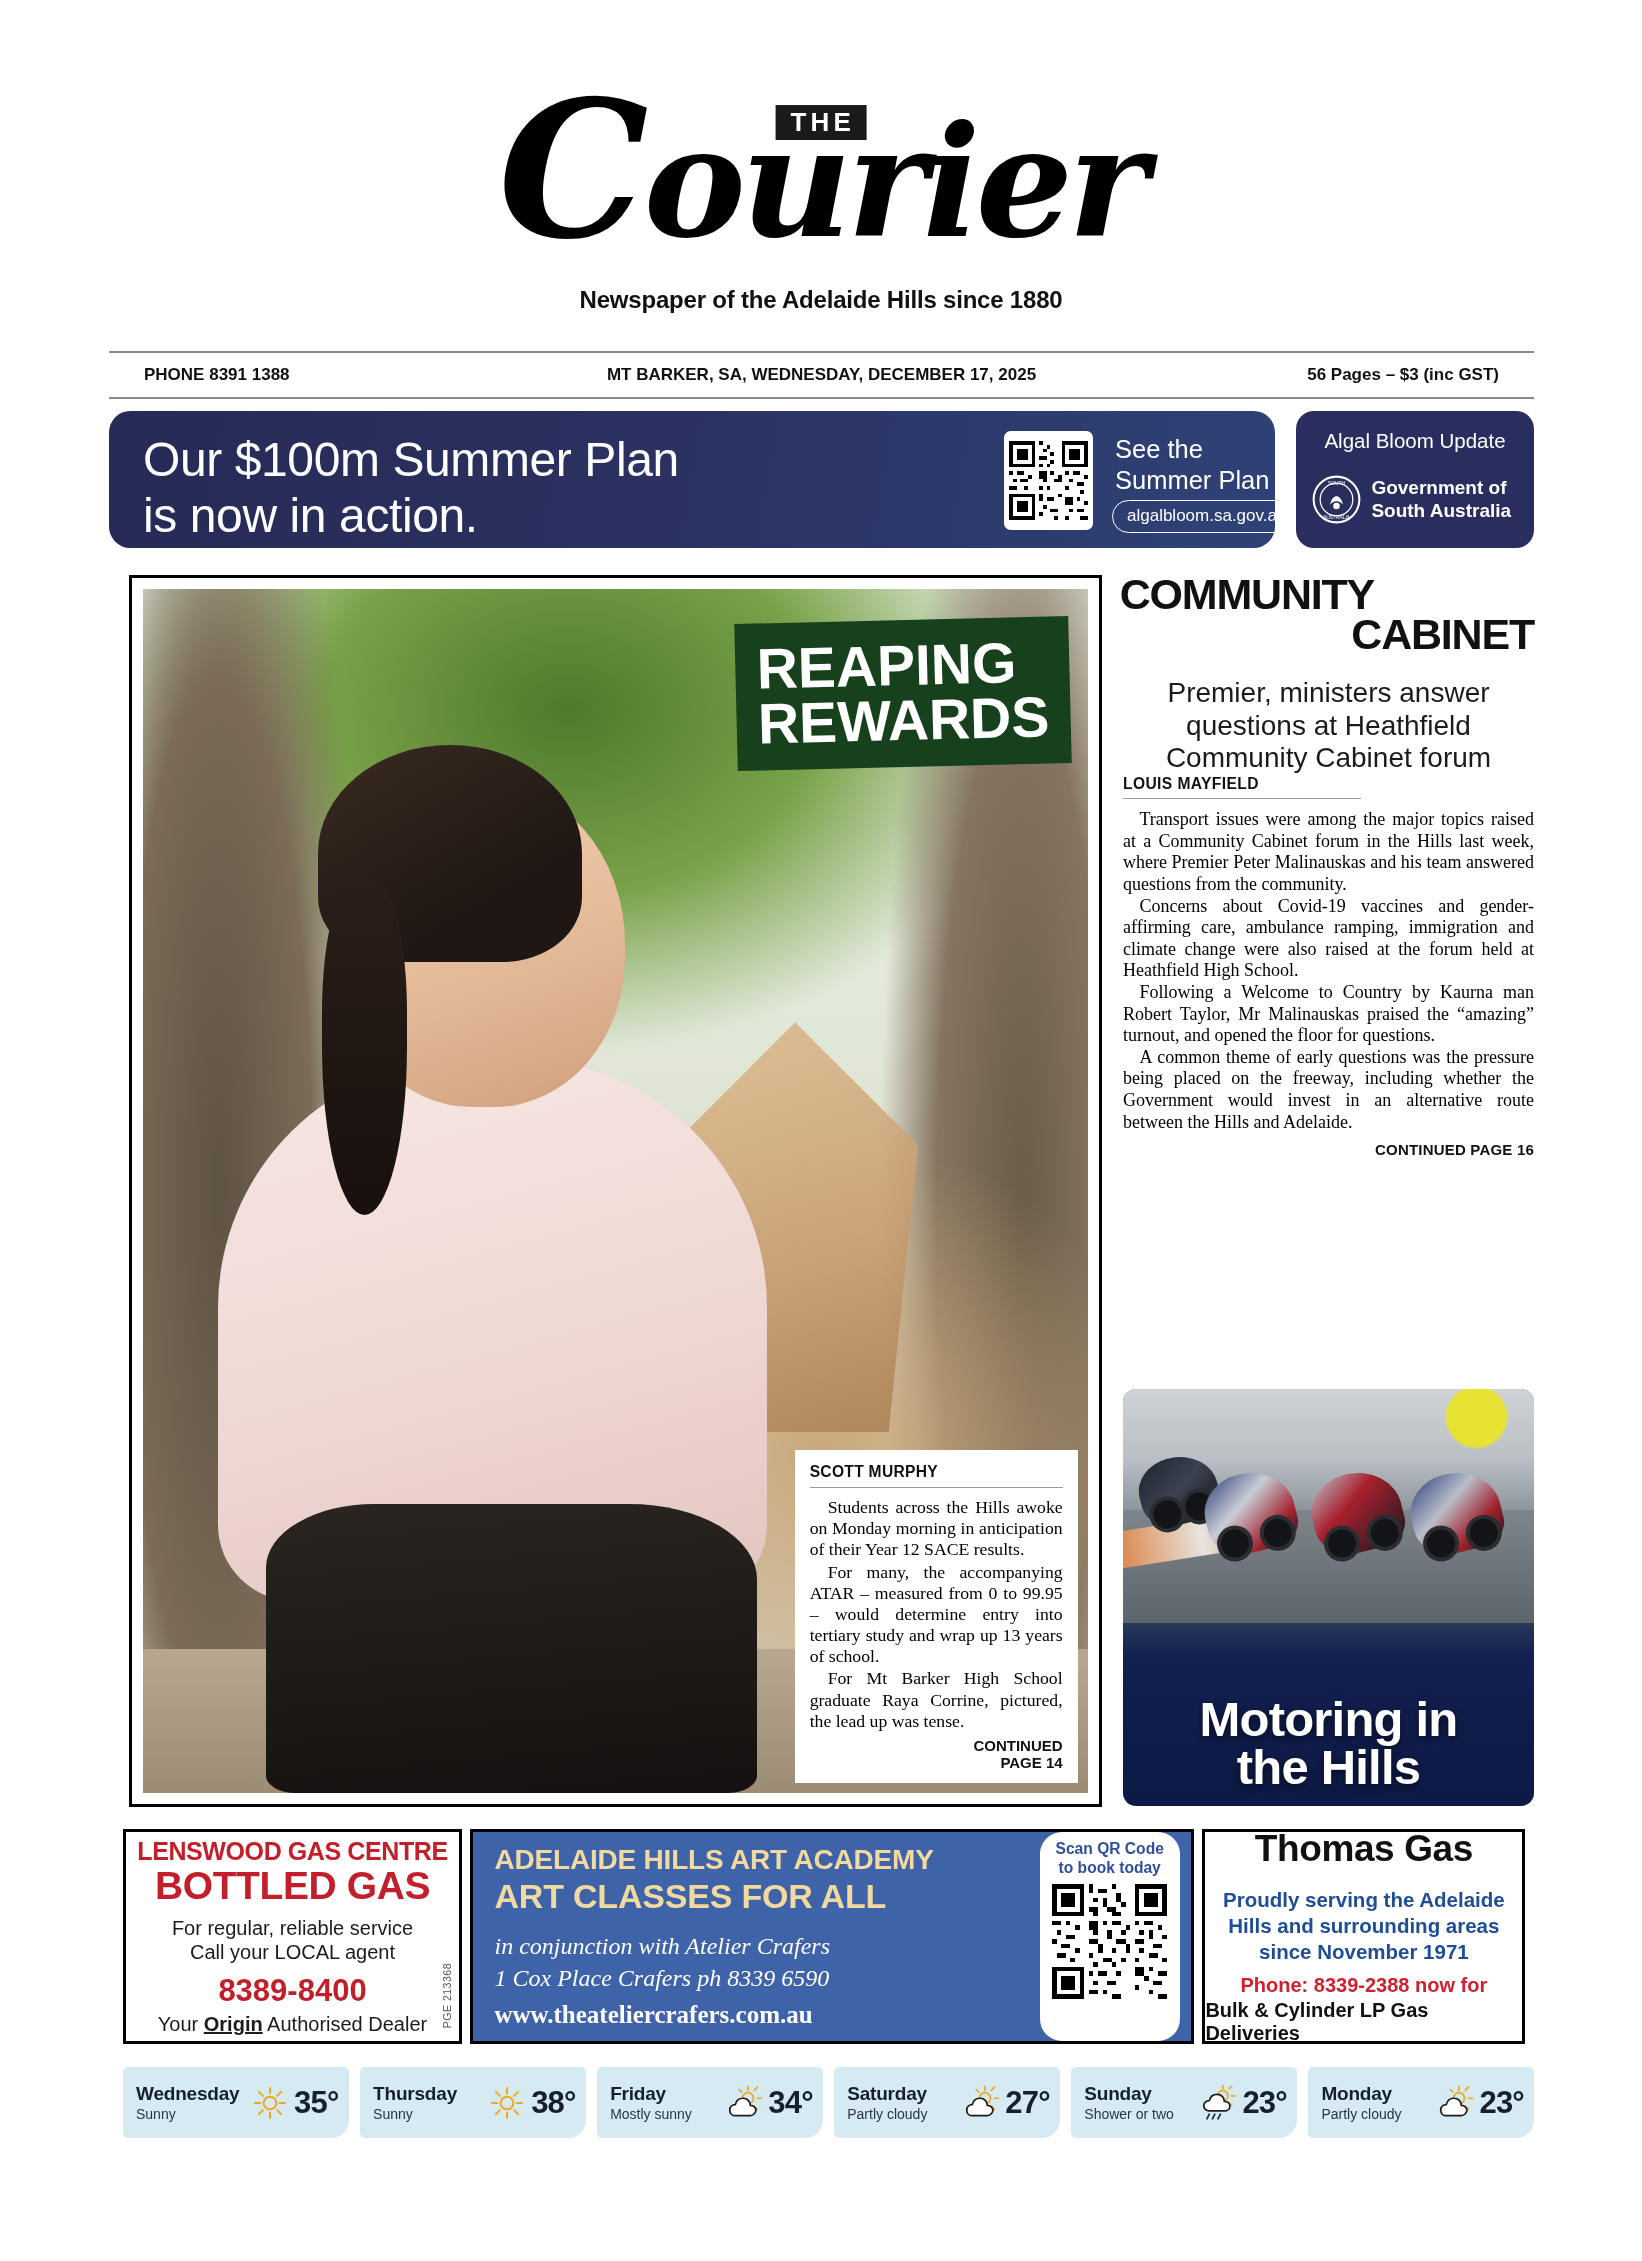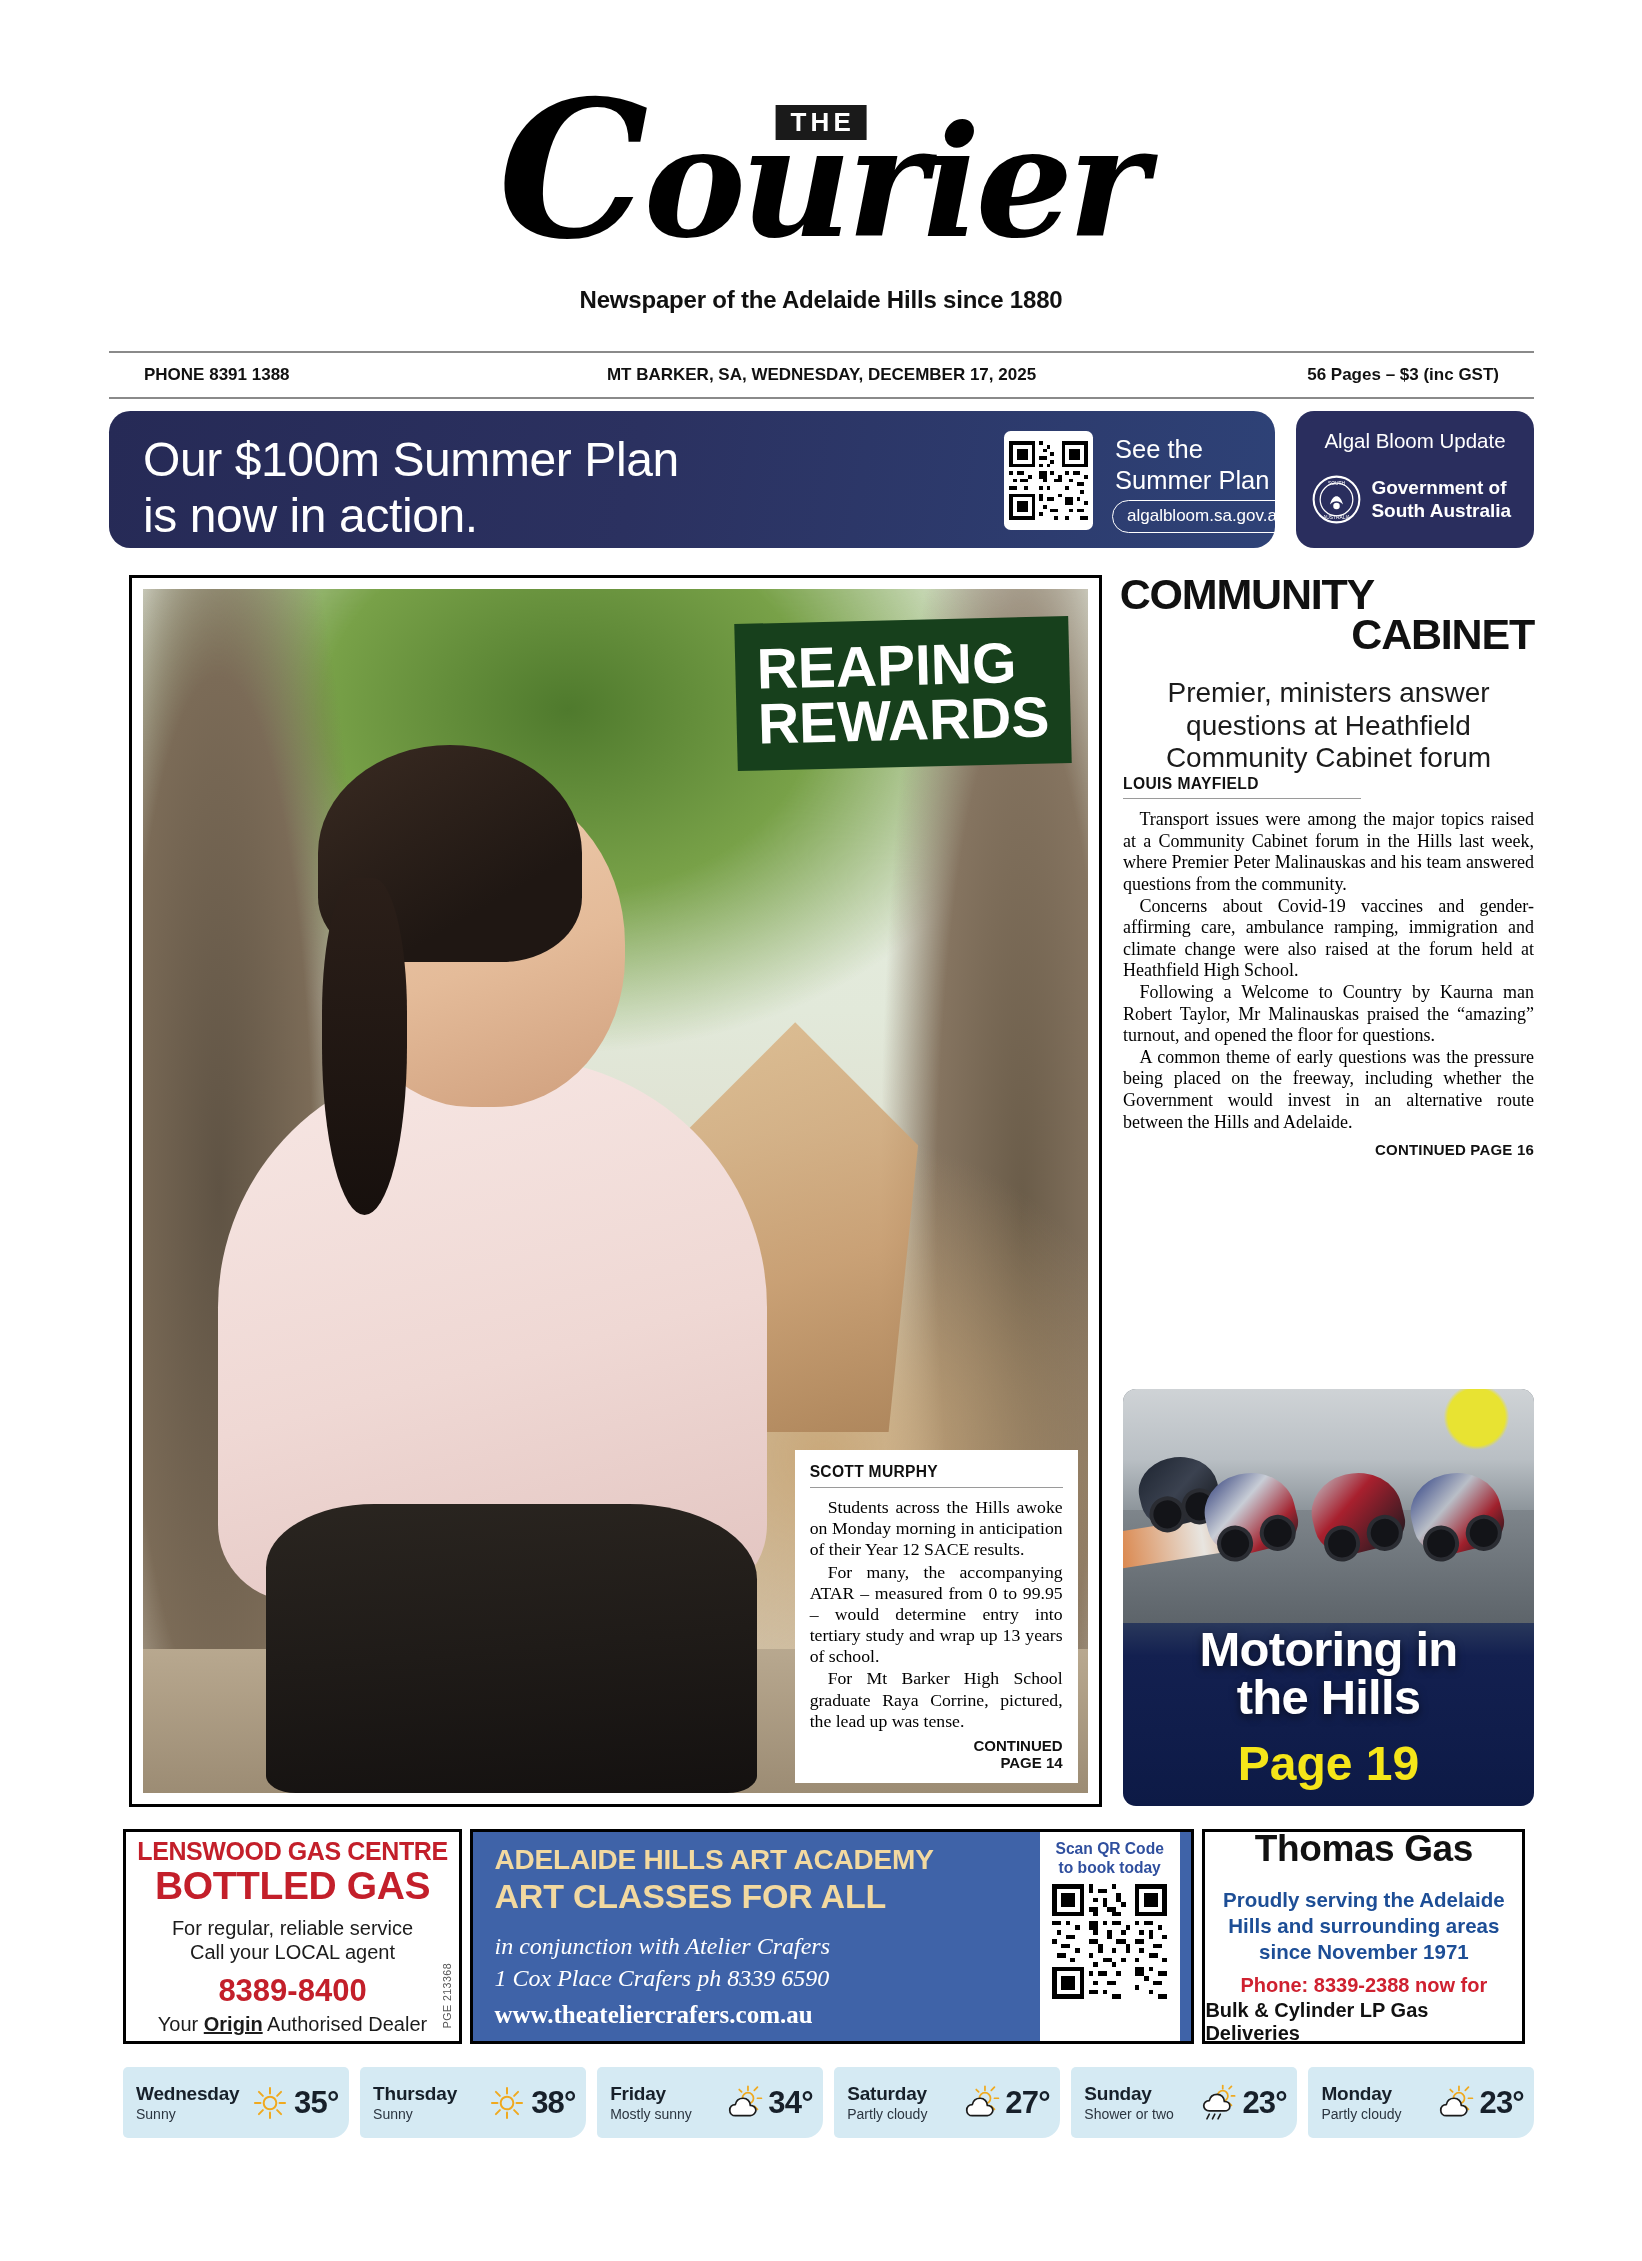--- a/index.html
+++ b/index.html
@@ -272,21 +272,21 @@
   .art-2 { color: #f2d9a0; font-weight: 700; font-size: 34px; letter-spacing: -0.2px; margin-top: 1.6px; }
   .art-3 { color: #fff; font-family: "Liberation Serif", serif; font-style: italic;
            font-size: 24px; margin-top: 16.4px; }
   .art-4 { color: #fff; font-family: "Liberation Serif", serif; font-style: italic;
            font-size: 24px; margin-top: 5.7px; }
   .art-5 { color: #ffffff; font-family: "Liberation Serif", serif; font-weight: 700;
            font-size: 25px; margin-top: 9px; }
   .art-qr {
     width: 140px; height: 100%; background: #fff;
     display: flex; flex-direction: column; align-items: center; justify-content: flex-start;
-    padding: 8.2px 6.6px; margin-right: 11.5px;
+    padding: 8.2px 6.6px; margin-right: 11.5px; border-radius: 22px;
   }
   .art-qr-cap { color: #2f4f9e; font-weight: 700; font-size: 15.6px; text-align: center; line-height: 1.18; }
   .art-qr-img { width: 115px; height: 115px; margin-top: 6.6px; }
 
   .tg-1 { color: #111; font-weight: 700; font-size: 37px; letter-spacing: -0.4px; }
   .tg-rule-r { width: 82%; height: 4.1px; background: #cf2130; margin-top: 4.1px; }
   .tg-rule-b { width: 82%; height: 4.1px; background: #2a5fa8; margin-top: 3.3px; }
   .tg-2 { color: #1d4e96; font-weight: 700; font-size: 20.5px; margin-top: 10px;
           text-align: center; line-height: 1.28; }
   .tg-3 { color: #cf2130; font-weight: 700; font-size: 20px; margin-top: 8.2px; }
@@ -484,21 +484,20 @@
       <div class="bike b4">
           <span class="wheel w1"></span>
           <span class="wheel w2"></span>
         </div>
     </div>
     <div class="promo-text">
       <div class="promo-t1">
         <span>Motoring in</span><br>
         <span>the Hills</span>
       </div>
-      <div class="promo-t2">Page 19</div>
     </div>
   </div>
 
   <div class="adstrip">
 
     <div class="ad lenswood">
       <div class="lw-1">LENSWOOD GAS CENTRE</div>
       <div class="lw-2">BOTTLED GAS</div>
       <div class="lw-3">
         <span>For regular, reliable service</span><br>

